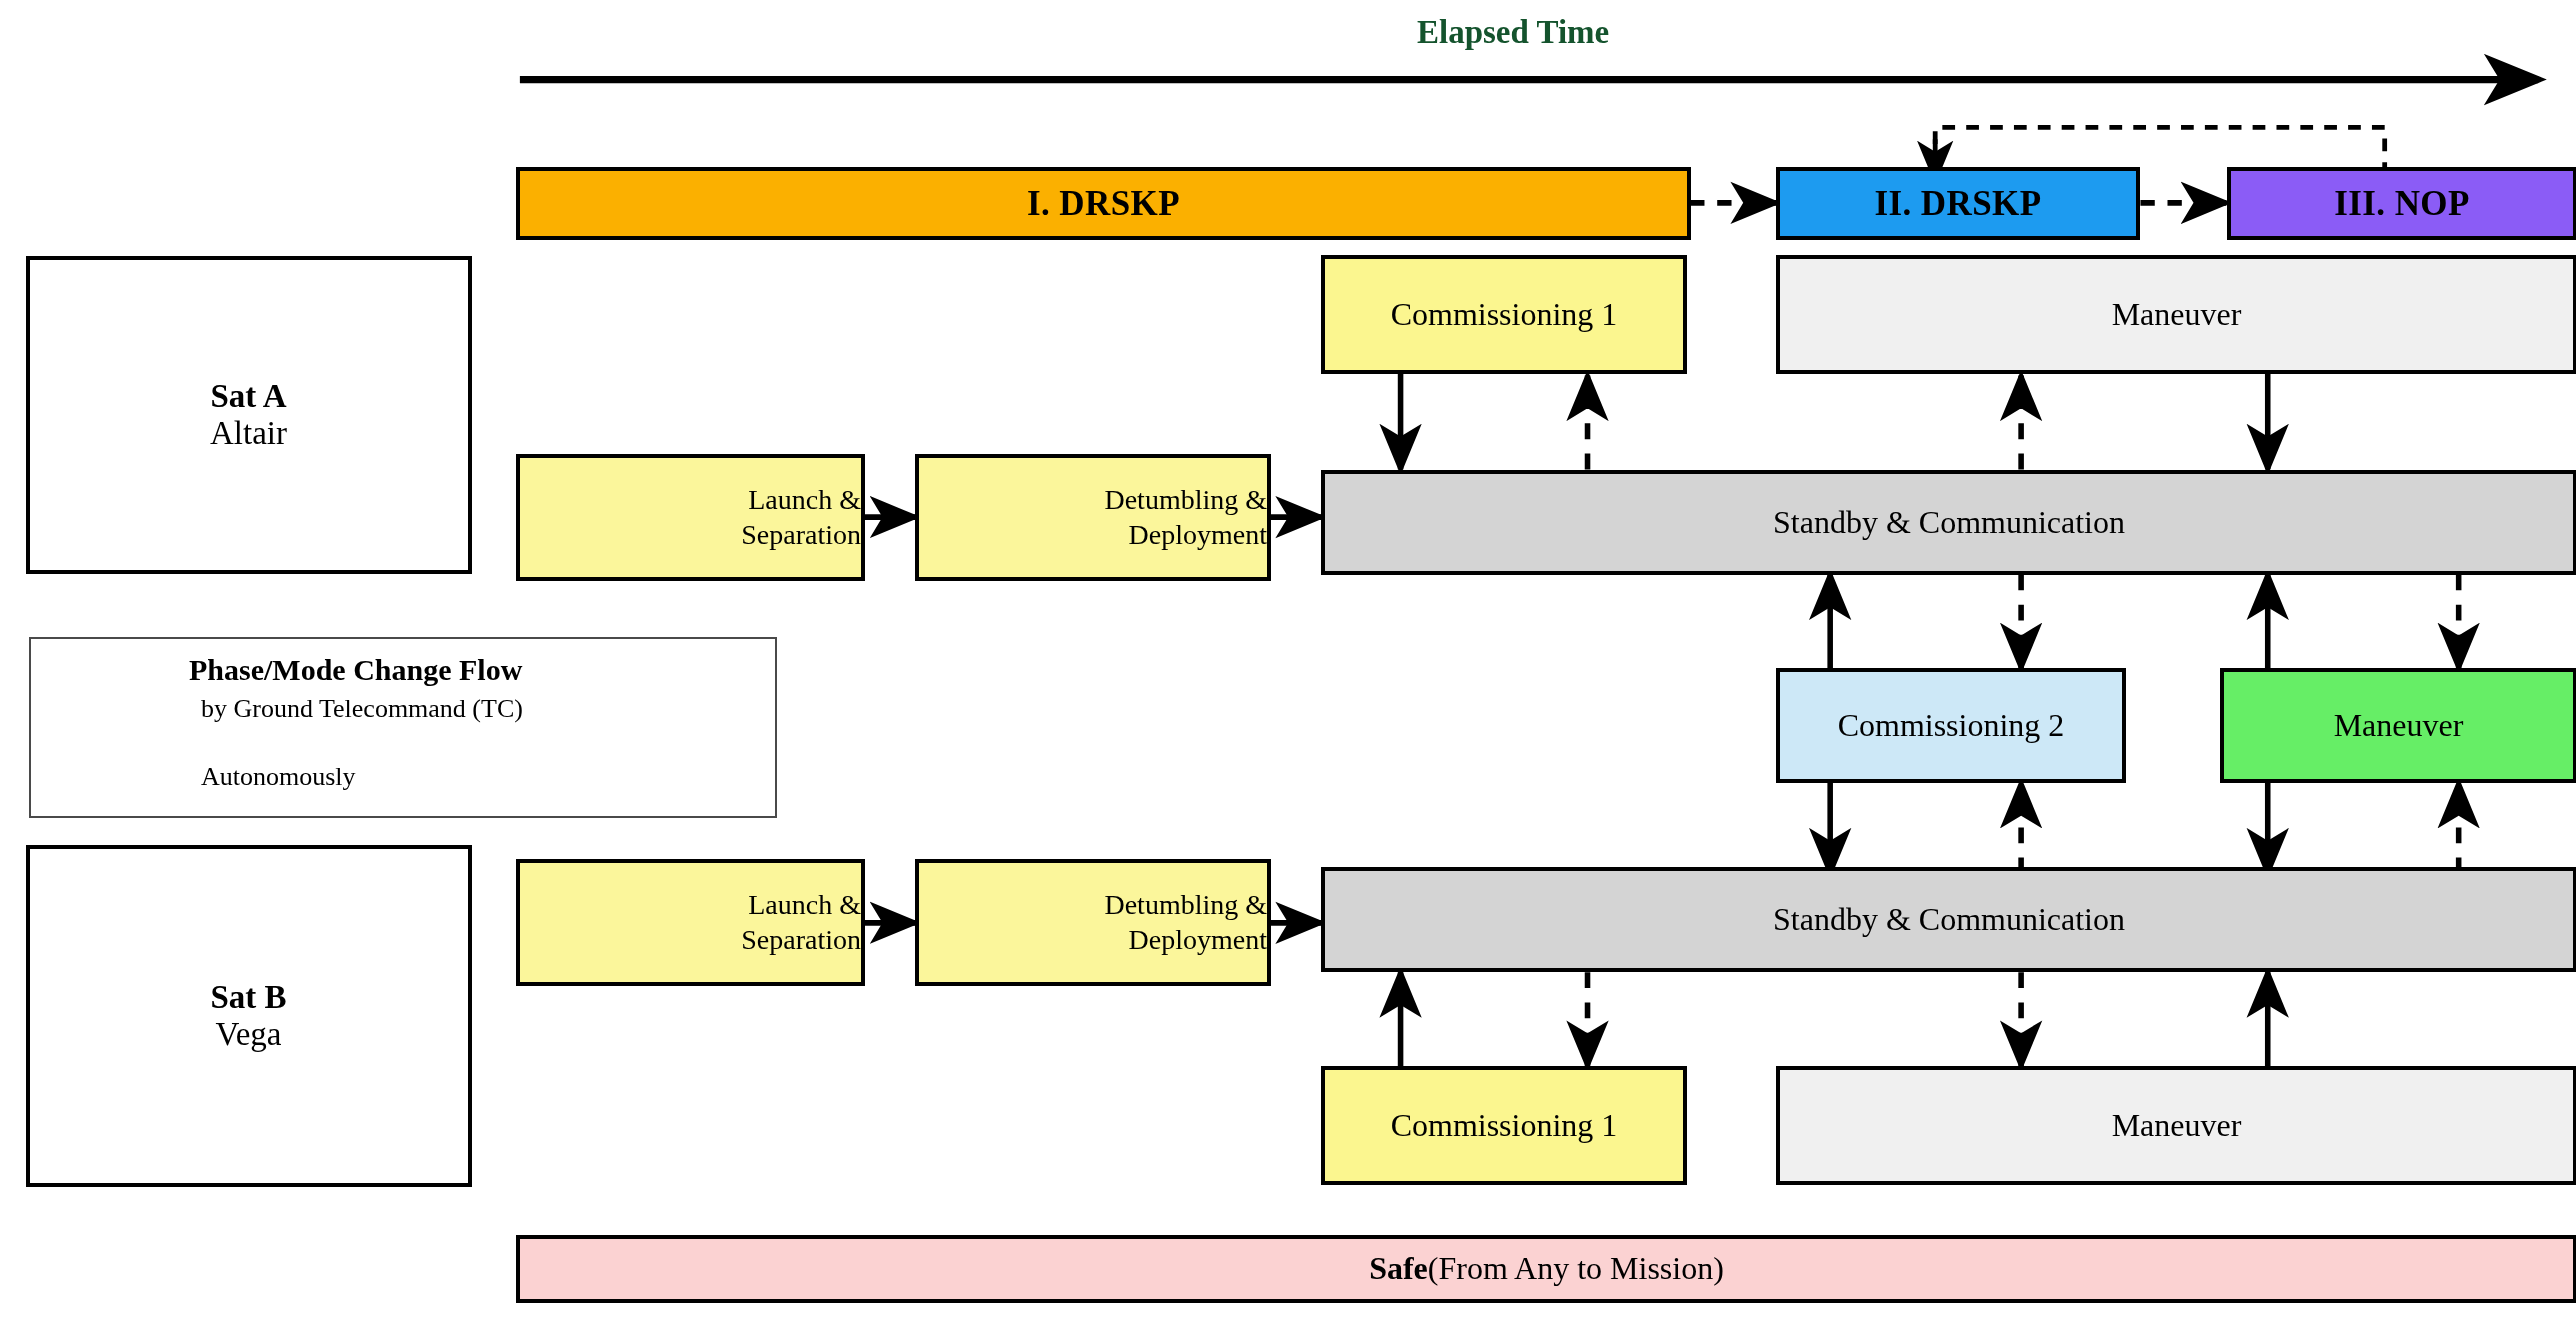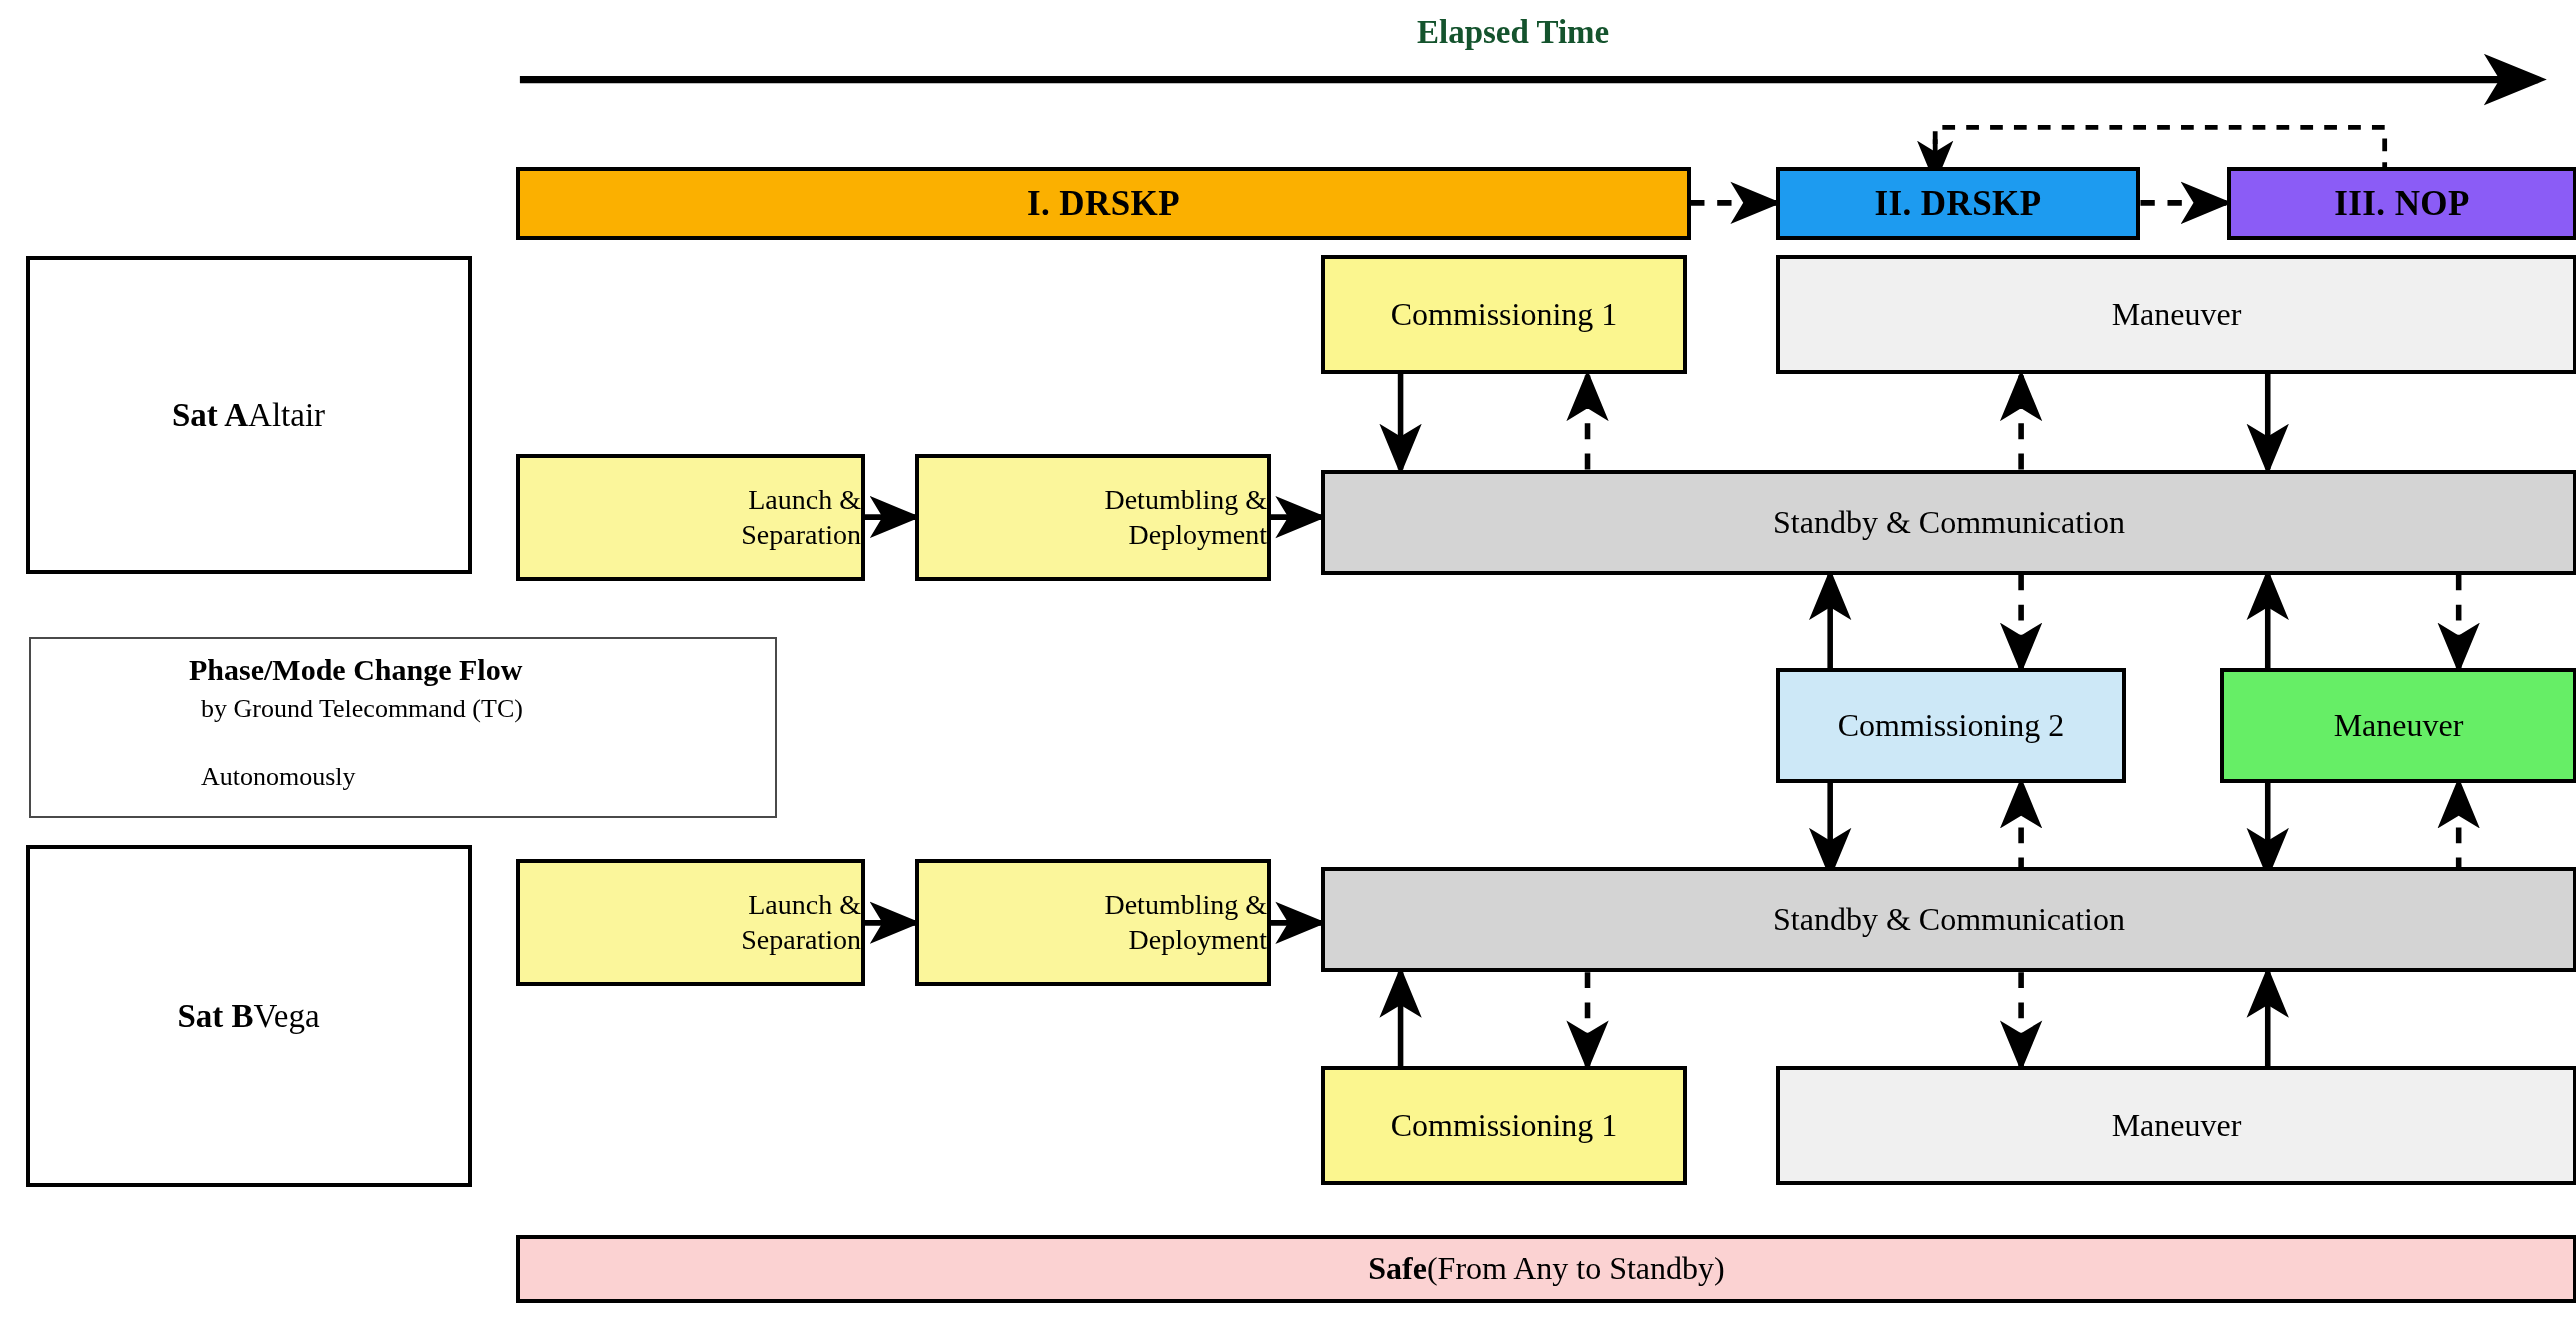--- a/index.html
+++ b/index.html
@@ -2,21 +2,21 @@
 <html style="font-size:12.7px"><head>
 <meta charset="utf-8">
 <style>
   html,body{margin:0;padding:0;background:#fff;}
   body{width:2576px;height:1327px;font-family:"Liberation Serif",serif;}
   #stage{position:relative;width:2576px;height:1327px;overflow:hidden;background:#fff;}
   svg.layer{position:absolute;left:0;top:0;width:2576px;height:1327px;}
   .box{position:absolute;box-sizing:border-box;border:4px solid #000;display:flex;
        align-items:center;justify-content:center;text-align:center;line-height:1.18;}
   .plainbox{position:absolute;box-sizing:border-box;border:4.8px solid #000;background:#fff;
-       display:flex;flex-direction:row;align-items:center;justify-content:center;text-align:center;}
+       display:flex;flex-direction:column;align-items:center;justify-content:center;text-align:center;}
   .title{position:absolute;font-weight:bold;font-size:33px;color:#14532d;white-space:nowrap;}
   .phase{font-weight:bold;font-size:35px;letter-spacing:0.4px;}
   .lbl{font-size:32px;}
   .lbl2{font-size:28px;line-height:1.22;align-items:flex-end;}
   .satname{font-weight:bold;font-size:33px;}
   .satalias{font-size:33px;}
   .legend{position:absolute;box-sizing:border-box;border:2.4px solid #4a4a4a;background:#fff;}
   .legend-title{position:absolute;font-weight:bold;font-size:30px;white-space:nowrap;}
   .legend-text{position:absolute;font-size:26px;white-space:nowrap;}
   .safe-txt{font-size:32px;}
@@ -145,17 +145,17 @@
   <div class="box lbl2" style="left:915px;top:859px;width:356px;height:127px;background:#FBF69B;flex-direction:column;">
     <div>Detumbling &amp;</div>
     <div>Deployment</div>
   </div>
   <div class="box lbl" style="left:1321px;top:867px;width:1256px;height:105px;background:#D4D4D4;">Standby &amp; Communication</div>
   <div class="box lbl" style="left:1321px;top:1066px;width:366px;height:119px;background:#FBF68F;">Commissioning 1</div>
   <div class="box lbl" style="left:1776px;top:1066px;width:801px;height:119px;background:#F0F0F0;">Maneuver</div>
 
   <div class="box safe-txt" style="left:516px;top:1235px;width:2061px;height:68px;background:#FBD2D2;">
     <span class="safe-strong">Safe</span>
-      <span>(From Any to Standby)</span>
+      <span>(From Any to Mission)</span>
   </div>
 
 </div>
 
 
 </body></html>

